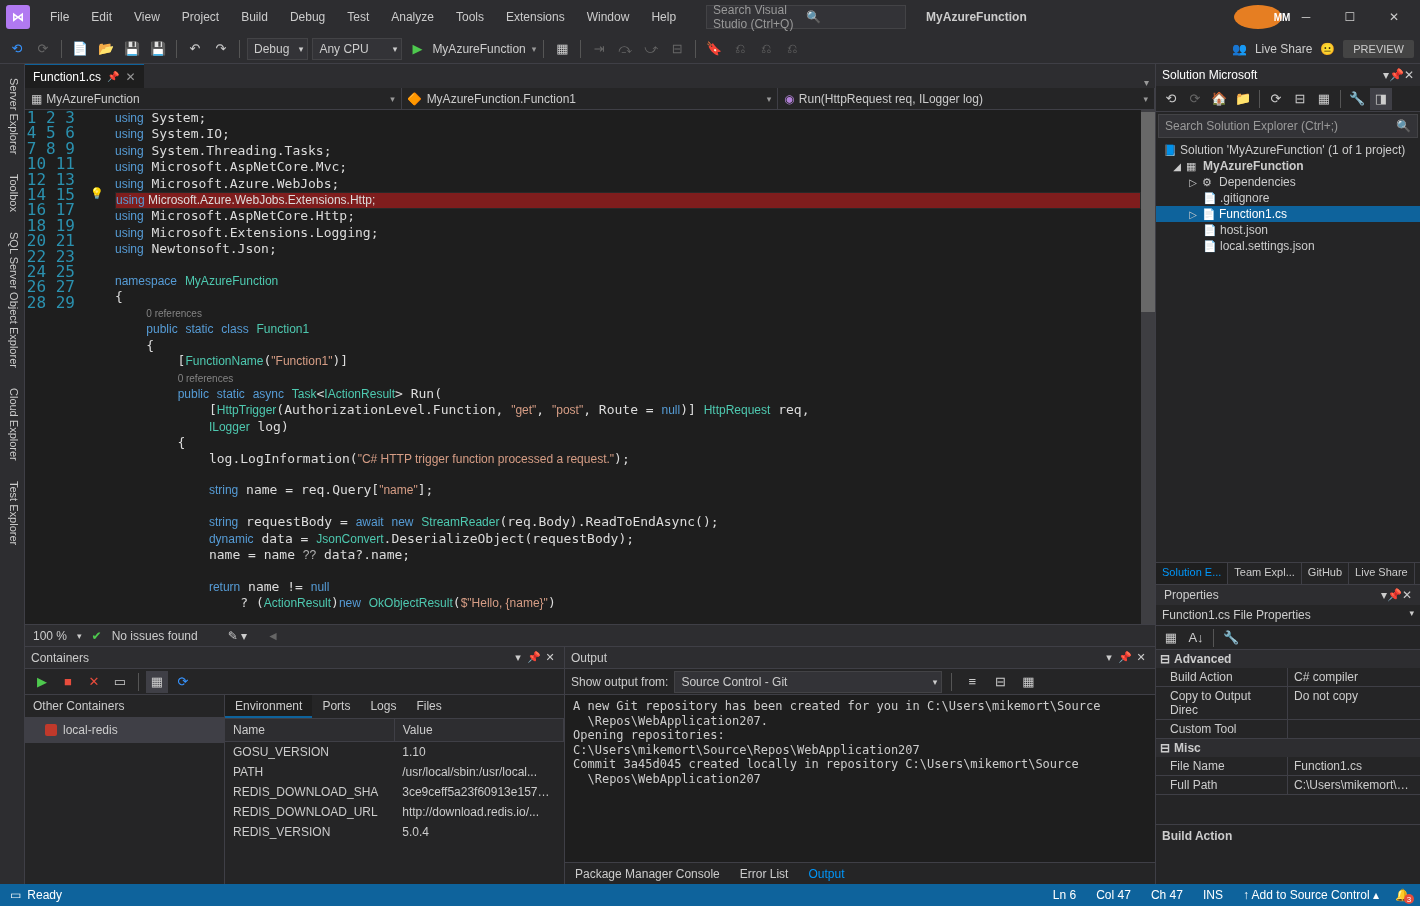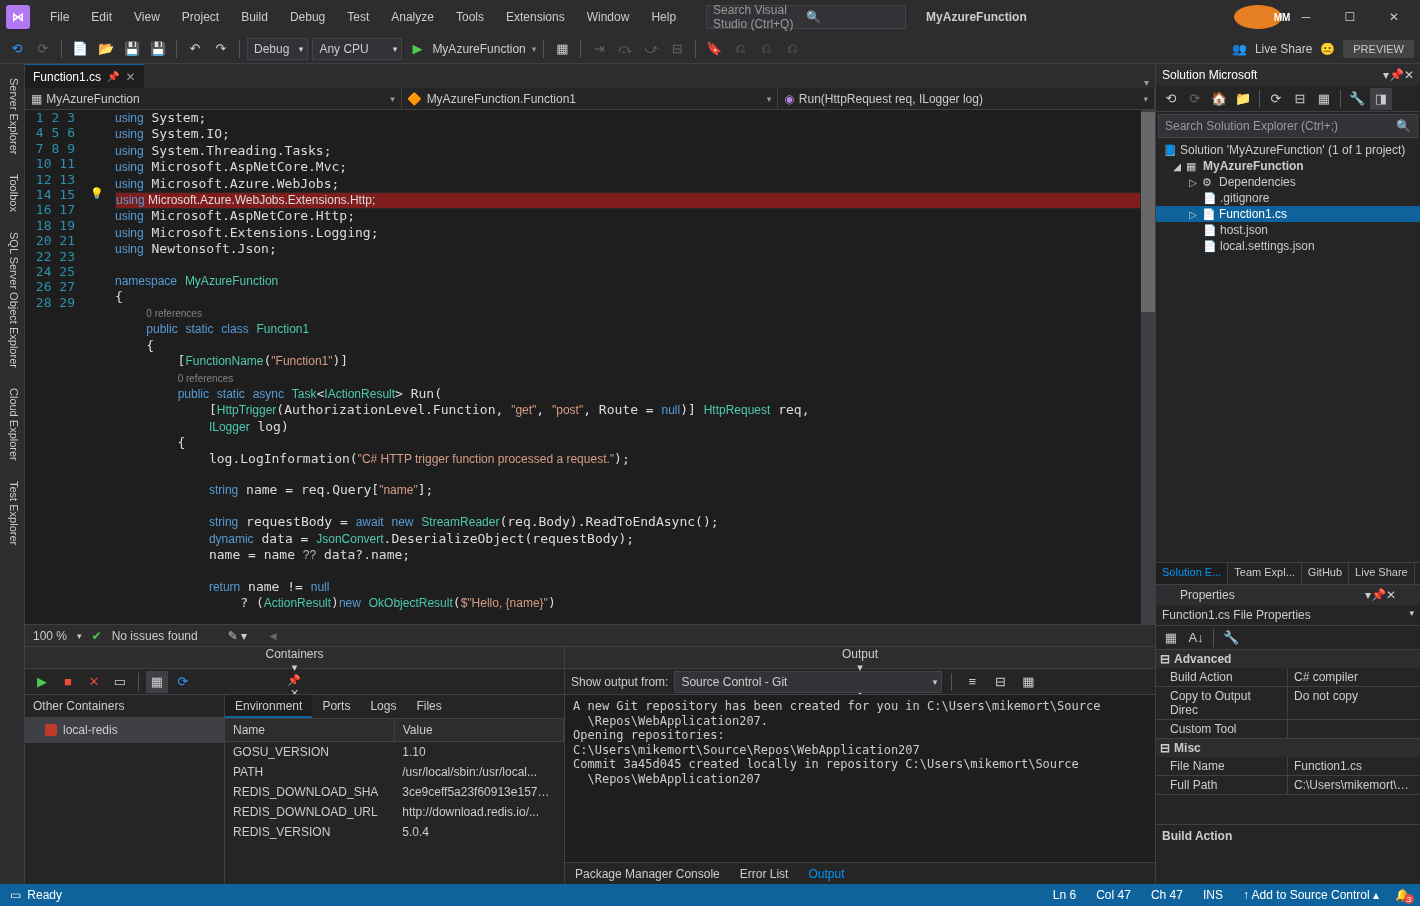--- a/index.html
+++ b/index.html
@@ -27,37 +27,37 @@
 .vtab { writing-mode:vertical-rl; padding:10px 4px; color:#ccc; cursor:pointer; font-size:11px; }
 .center { flex:1; display:flex; flex-direction:column; min-width:0; }
 .doc-tabs { height:24px; background:#2d2d30; display:flex; align-items:flex-end; }
 .doc-tab { height:24px; background:#1e1e1e; border-top:1px solid #0e639c; padding:0 8px; display:flex; align-items:center; gap:6px; color:#fff; font-size:12px; }
 .doc-tab .pin { color:#999; font-size:10px; }
 .doc-tab .close { color:#999; font-size:12px; }
 .nav-bar { height:22px; background:#252526; display:flex; border-bottom:1px solid #3f3f46; }
 .nav-combo { flex:1; padding:0 6px; display:flex; align-items:center; color:#ccc; border-right:1px solid #3f3f46; font-size:12px; gap:4px; }
 .nav-combo::after { content:"▾"; margin-left:auto; font-size:9px; color:#999; }
 .editor { flex:1; background:#1e1e1e; display:flex; overflow:hidden; position:relative; min-height:0; }
-.gutter { width:60px; background:#1e1e1e; text-align:right; padding-right:10px; color:#2b91af; font-family:Consolas,monospace; font-size:13px; line-height:15.4px; }
+.gutter { width:60px; background:#1e1e1e; text-align:right; padding-right:10px; color:#2b91af; font-family:Consolas,monospace; font-size:16px; line-height:15.4px; }
 .margin { width:30px; background:#1e1e1e; position:relative; }
 .margin .bulb { position:absolute; left:5px; top:77px; font-size:11px; }
 .code { flex:1; font-family:Consolas,monospace; font-size:13px; line-height:15.4px; white-space:pre; color:#dcdcdc; overflow:hidden; }
 .kw { color:#569cd6; }
 .cls { color:#4ec9b0; }
 .str { color:#d69d85; }
 .ref { color:#848484; font-size:10px; }
 .op { color:#b4b4b4; }
 .current-line { background:#7f1d1d; display:inline-block; width:100%; border:1px solid #282828; margin:-1px 0; }
 .editor-scroll { width:14px; background:#3e3e42; }
 .editor-scroll-thumb { width:14px; height:200px; background:#686868; margin-top:2px; }
 .editor-status { height:22px; background:#2d2d30; border-top:1px solid #3f3f46; display:flex; align-items:center; padding:0 8px; gap:10px; font-size:12px; }
 .green-check { color:#4ec94e; }
 .bottom-panels { height:238px; display:flex; border-top:1px solid #3f3f46; min-height:0; }
 .panel { display:flex; flex-direction:column; background:#252526; min-height:0; }
-.panel-header { height:22px; background:#2d2d30; display:flex; align-items:center; padding:0 6px; border-bottom:1px solid #3f3f46;flex-direction:column; }
+.panel-header { height:22px; background:#2d2d30; display:flex; align-items:center; padding:0 6px; border-bottom:1px solid #3f3f46; }
 .panel-header .title { flex:1; color:#ccc; }
 .panel-header .pbtn { width:16px; height:16px; display:flex; align-items:center; justify-content:center; color:#ccc; cursor:pointer; font-size:11px; }
 .containers-panel { width:540px; border-right:1px solid #3f3f46; }
 .containers-tb { height:26px; display:flex; align-items:center; padding:0 6px; gap:4px; border-bottom:1px solid #3f3f46; }
 .containers-body { flex:1; display:flex; min-height:0; }
 .cont-list { width:200px; border-right:1px solid #3f3f46; }
 .cont-group { padding:4px 8px; color:#ccc; font-size:12px; }
 .cont-item { padding:6px 8px 6px 20px; display:flex; align-items:center; gap:6px; color:#ccc; font-size:12px; }
 .cont-item.sel { background:#3f3f46; }
 .cont-icon { width:12px; height:12px; background:#666; border-radius:2px; display:inline-block; }
@@ -85,21 +85,21 @@
 .se-tree { flex:1; overflow:auto; padding:2px 0; font-size:12px; }
 .tree-row { display:flex; align-items:center; padding:1px 4px; gap:3px; color:#ccc; }
 .tree-row.sel { background:#0e639c; color:#fff; }
 .tree-indent { display:inline-block; }
 .tree-exp { width:12px; text-align:center; color:#ccc; font-size:10px; }
 .tree-icon { width:14px; font-size:11px; }
 .se-bottom-tabs { height:22px; display:flex; border-top:1px solid #3f3f46; }
 .sebt { padding:3px 6px; color:#ccc; font-size:11px; border-right:1px solid #3f3f46; }
 .sebt.active { background:#1e1e1e; color:#0097fb; }
 .props-panel { border-top:1px solid #3f3f46; display:flex; flex-direction:column; height:300px; }
-.props-header { height:20px; background:#2d2d30; display:flex; align-items:center; padding:0 24px; }
+.props-header { height:20px; background:#2d2d30; display:flex; align-items:center; padding:0 8px; }
 .props-title { padding:3px 6px; font-size:12px; color:#ccc; border-bottom:1px solid #3f3f46; }
 .props-tb { height:24px; display:flex; align-items:center; padding:0 4px; gap:3px; border-bottom:1px solid #3f3f46; }
 .props-grid { flex:1; overflow:auto; font-size:12px; }
 .props-cat { background:#2d2d30; padding:2px 4px; display:flex; align-items:center; gap:4px; font-weight:bold; }
 .props-row { display:flex; border-bottom:1px solid #3f3f46; }
 .props-row .k { width:50%; padding:2px 14px; color:#ccc; border-right:1px solid #3f3f46; }
 .props-row .v { width:50%; padding:2px 6px; color:#ccc; white-space:nowrap; overflow:hidden; text-overflow:ellipsis; }
 .props-desc { height:60px; border-top:1px solid #3f3f46; padding:4px 6px; font-size:11px; }
 .props-desc .t { font-weight:bold; }
 .statusbar { height:22px; background:#0e639c; display:flex; align-items:center; padding:0 10px; color:#fff; font-size:12px; gap:20px; }

